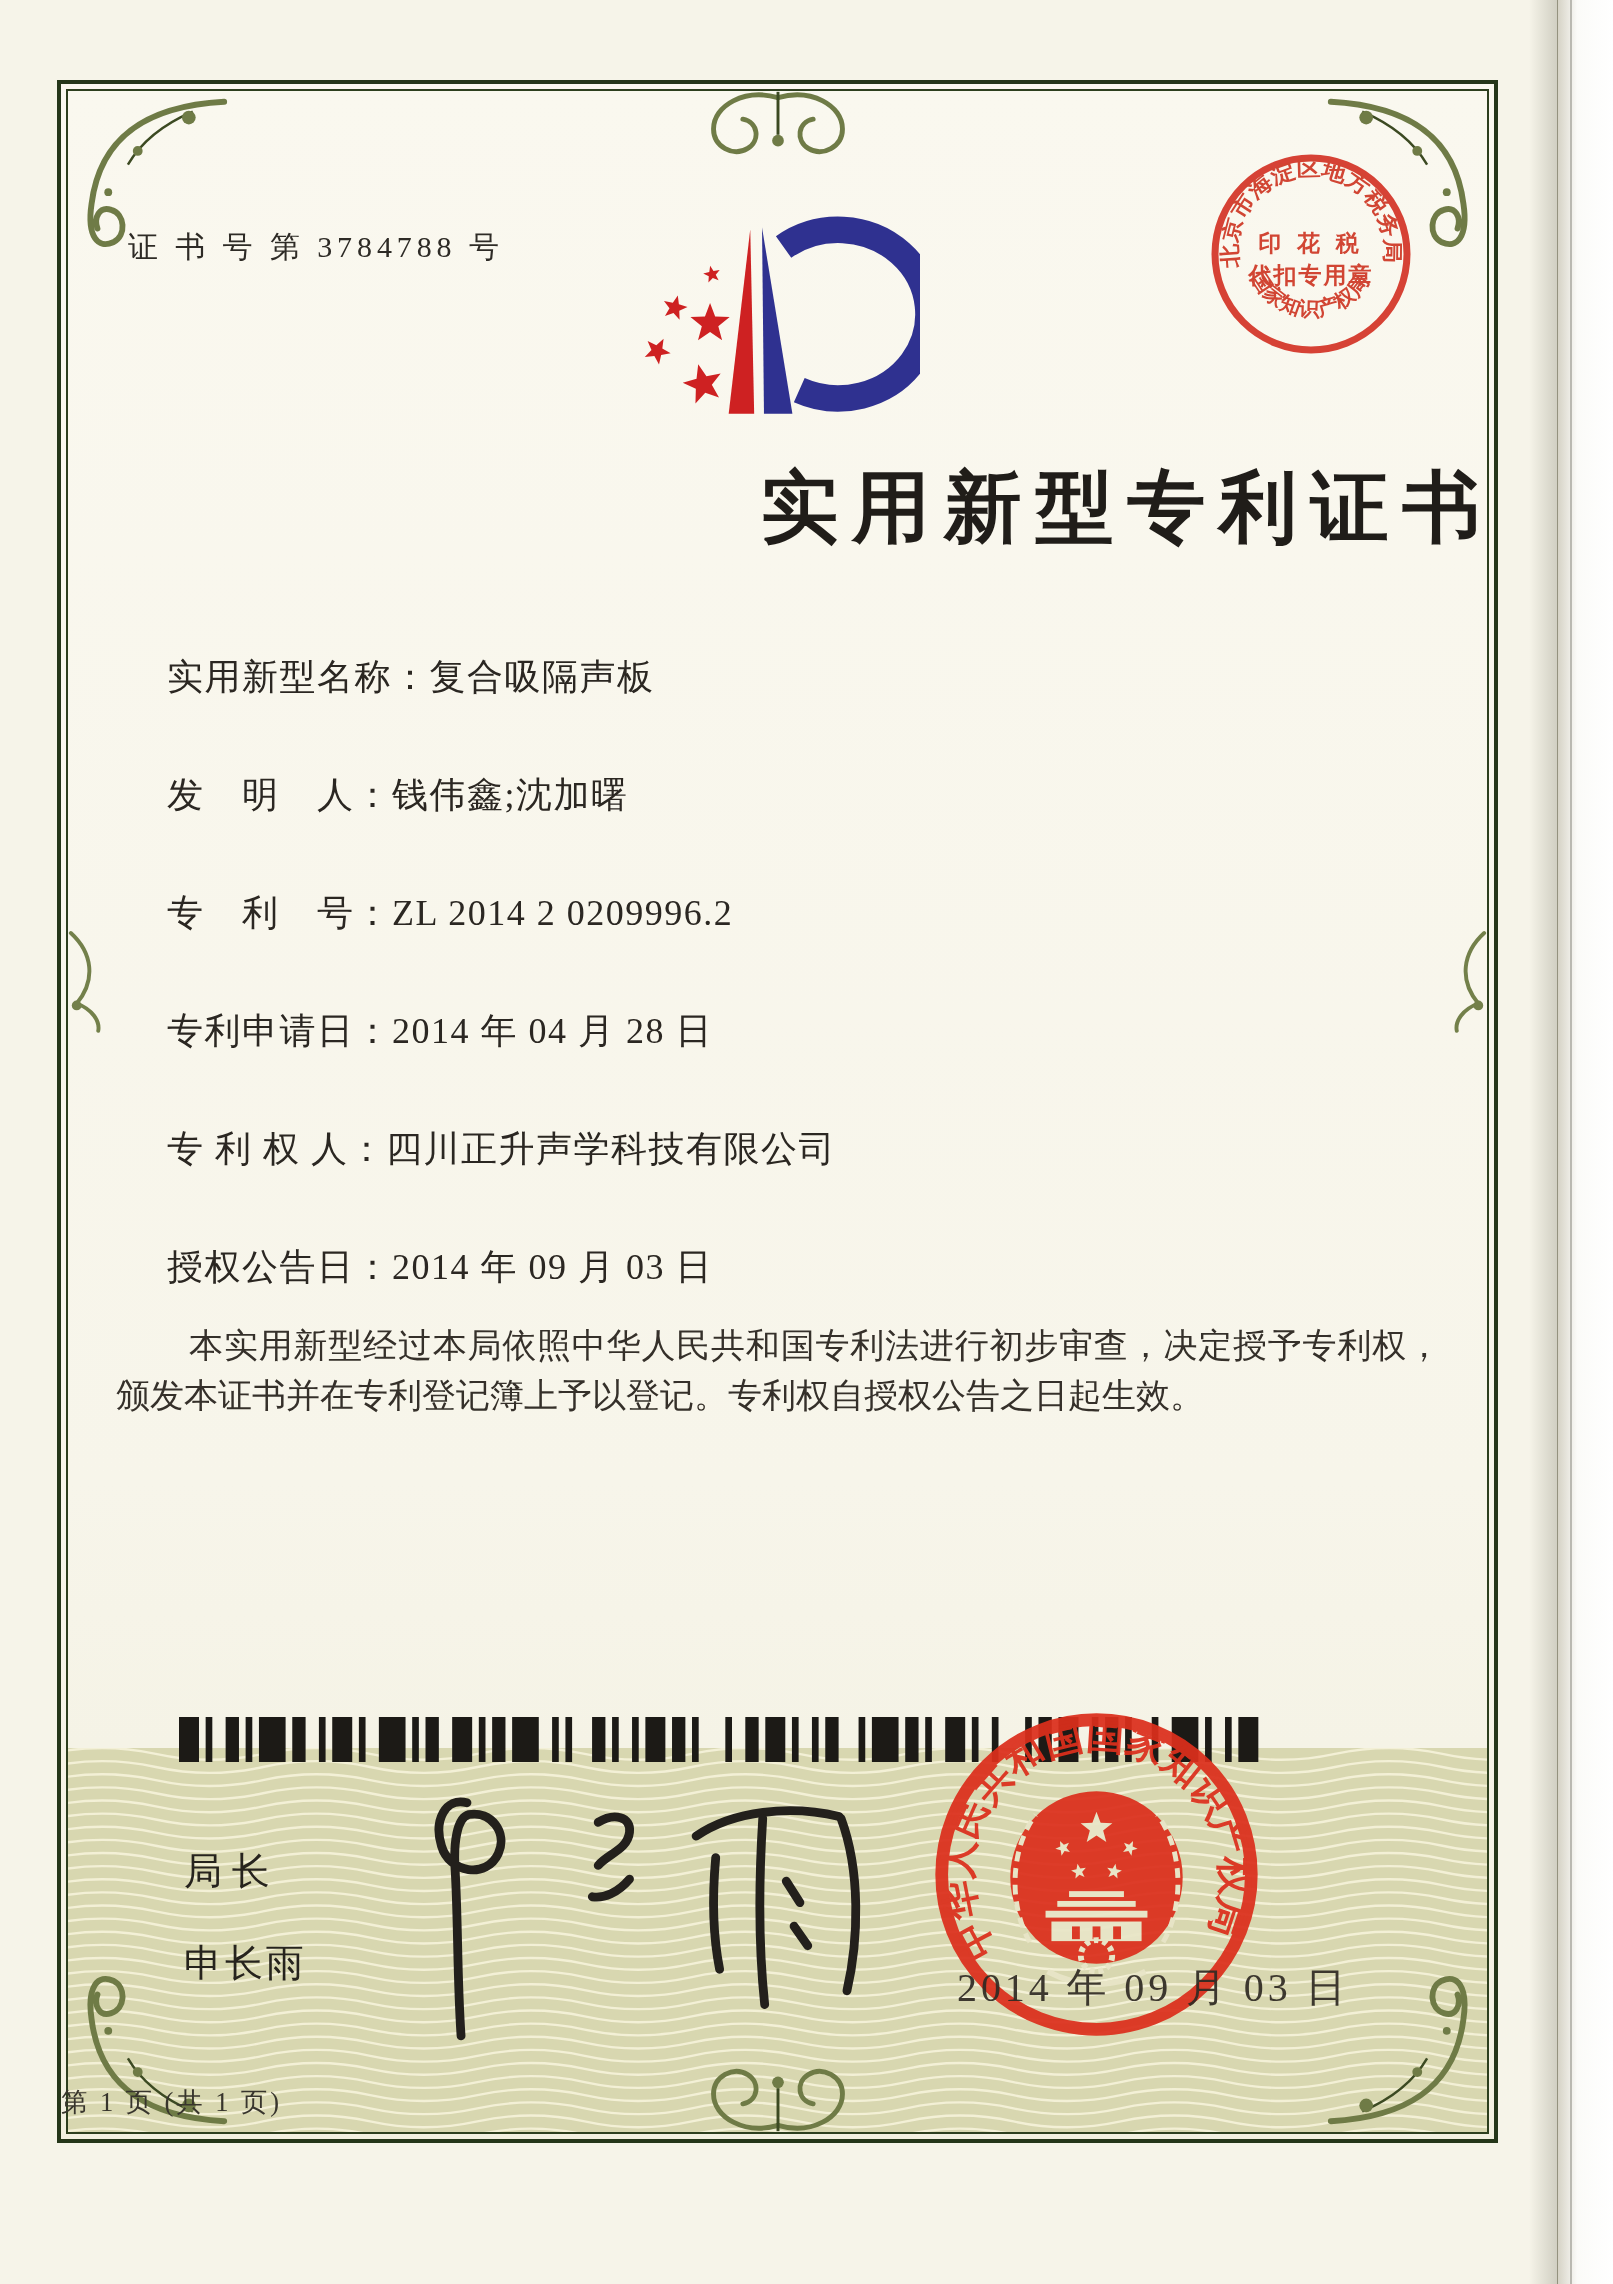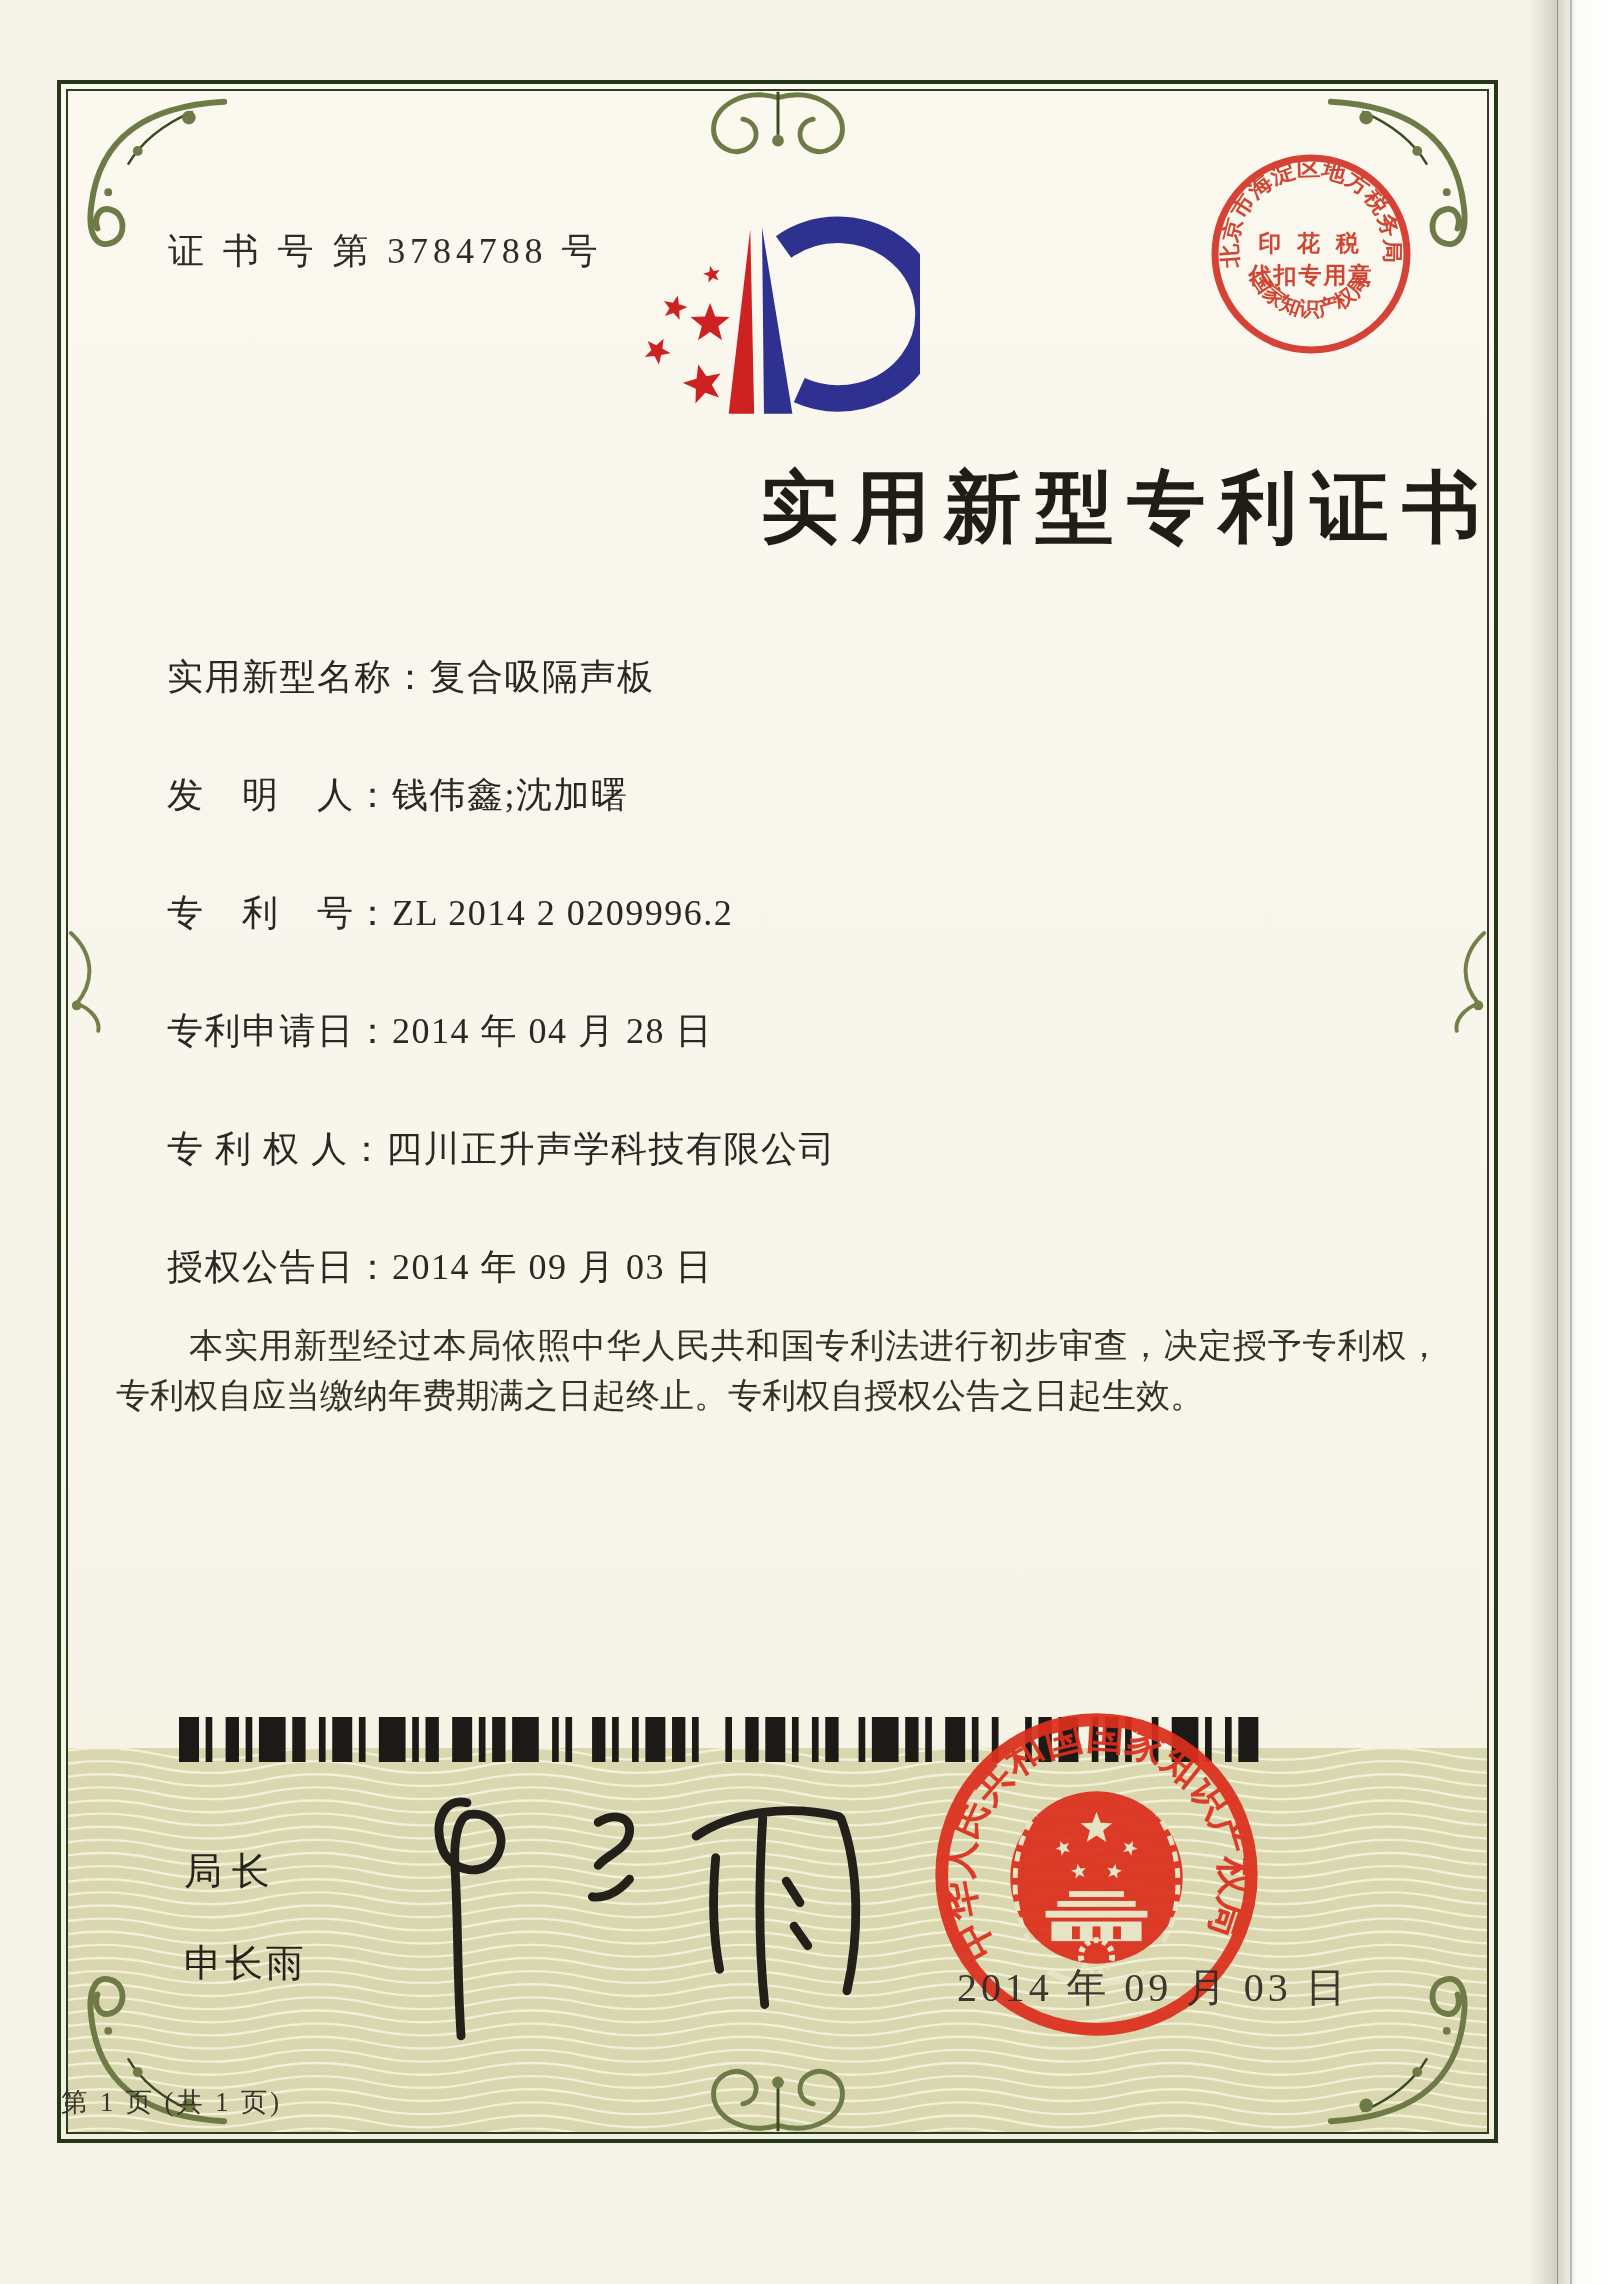--- a/index.html
+++ b/index.html
@@ -26,21 +26,21 @@
   .corner.bl{left:5.9px;bottom:5.9px;transform:scaleY(-1);}
   .corner.br{right:5.9px;bottom:5.9px;transform:scale(-1,-1);}
   .orn-top{position:absolute;left:50%;top:0;transform:translateX(-50%);width:314px;height:84px;color:#6f7b46;}
   .orn-bottom{position:absolute;left:50%;bottom:0;transform:translateX(-50%) scaleY(-1);width:314px;height:84px;color:#6f7b46;}
   .leaf-left{position:absolute;left:2px;top:843px;width:45px;height:108px;color:#73804a;}
   .leaf-right{position:absolute;right:2px;top:843px;width:45px;height:108px;color:#73804a;transform:scaleX(-1);}
   
   .waves{position:absolute;left:6.9px;right:6.9px;bottom:6.9px;height:384px;background:#d8d7b0;}
   .waves svg{position:absolute;inset:0;}
   
-  .cert-no{position:absolute;left:67px;top:143px;font-size:36px;letter-spacing:4.9px;color:#2e2b26;margin-left:40px;}
+  .cert-no{position:absolute;left:67px;top:143px;font-size:30px;letter-spacing:4.9px;color:#2e2b26;}
   .tax-stamp{position:absolute;left:1145px;top:65px;width:210px;height:210px;opacity:.94;}
   .logo{position:absolute;left:545px;top:114px;width:314px;height:249px;}
   .title{position:absolute;left:0;right:0;top:372px;text-align:right;
         font-size:78px;font-weight:600;letter-spacing:13.7px;color:#201d19;}
   
   .fields{position:absolute;left:106px;top:572px;right:57px;}
   .field{height:118px;font-size:36px;line-height:1.2;letter-spacing:1.5px;color:#2b2722;}
   
   .paragraphs{position:absolute;left:55px;right:53px;top:1237px;
         font-size:34px;line-height:1.46;text-align:justify;color:#35302a;}
@@ -182,21 +182,21 @@
     <div class="fields">
       <div class="field"><span>实用新型名称：</span><span>复合吸隔声板</span></div>
       <div class="field"><span>发　明　人：</span><span>钱伟鑫;沈加曙</span></div>
       <div class="field"><span>专　利　号：</span><span>ZL 2014 2 0209996.2</span></div>
       <div class="field"><span>专利申请日：</span><span>2014 年 04 月 28 日</span></div>
       <div class="field"><span>专 利 权 人：</span><span>四川正升声学科技有限公司</span></div>
       <div class="field"><span>授权公告日：</span><span>2014 年 09 月 03 日</span></div>
     </div>
 
     <div class="paragraphs">
-      <p>本实用新型经过本局依照中华人民共和国专利法进行初步审查，决定授予专利权，专利权自应当缴纳年费期满之日起终止。专利权自授权公告之日起生效。</p>
+      <p>本实用新型经过本局依照中华人民共和国专利法进行初步审查，决定授予专利权，颁发本证书并在专利登记簿上予以登记。专利权自授权公告之日起生效。</p>
     </div>
 
     <svg class="barcode" id="barcode-svg" viewBox="0 0 1108 46" preserveAspectRatio="none">
         <rect x="0.00" y="0" width="20.39" height="46" fill="#1c1a16"></rect>
         <rect x="27.19" y="0" width="6.80" height="46" fill="#1c1a16"></rect>
         <rect x="47.58" y="0" width="13.60" height="46" fill="#1c1a16"></rect>
         <rect x="67.98" y="0" width="6.80" height="46" fill="#1c1a16"></rect>
         <rect x="81.57" y="0" width="27.19" height="46" fill="#1c1a16"></rect>
         <rect x="115.56" y="0" width="13.60" height="46" fill="#1c1a16"></rect>
         <rect x="142.75" y="0" width="6.80" height="46" fill="#1c1a16"></rect>

